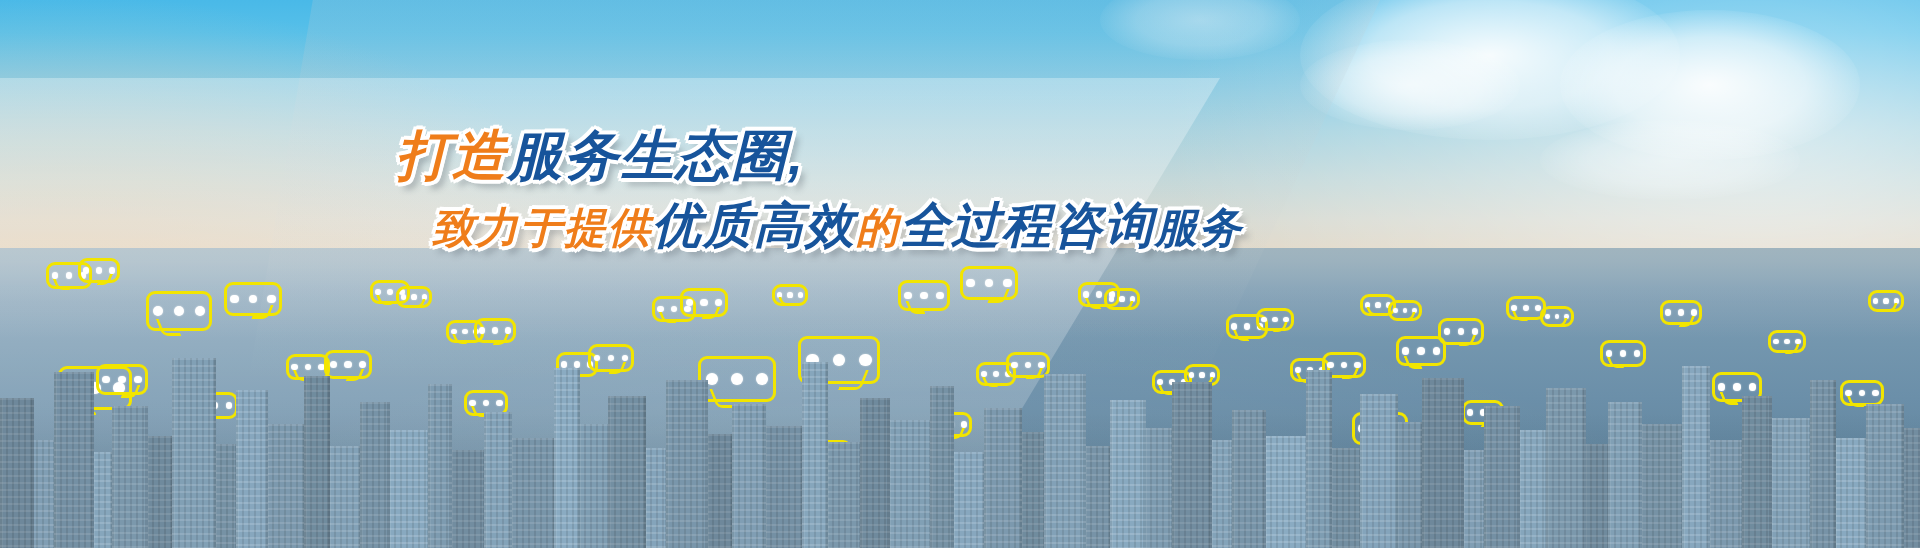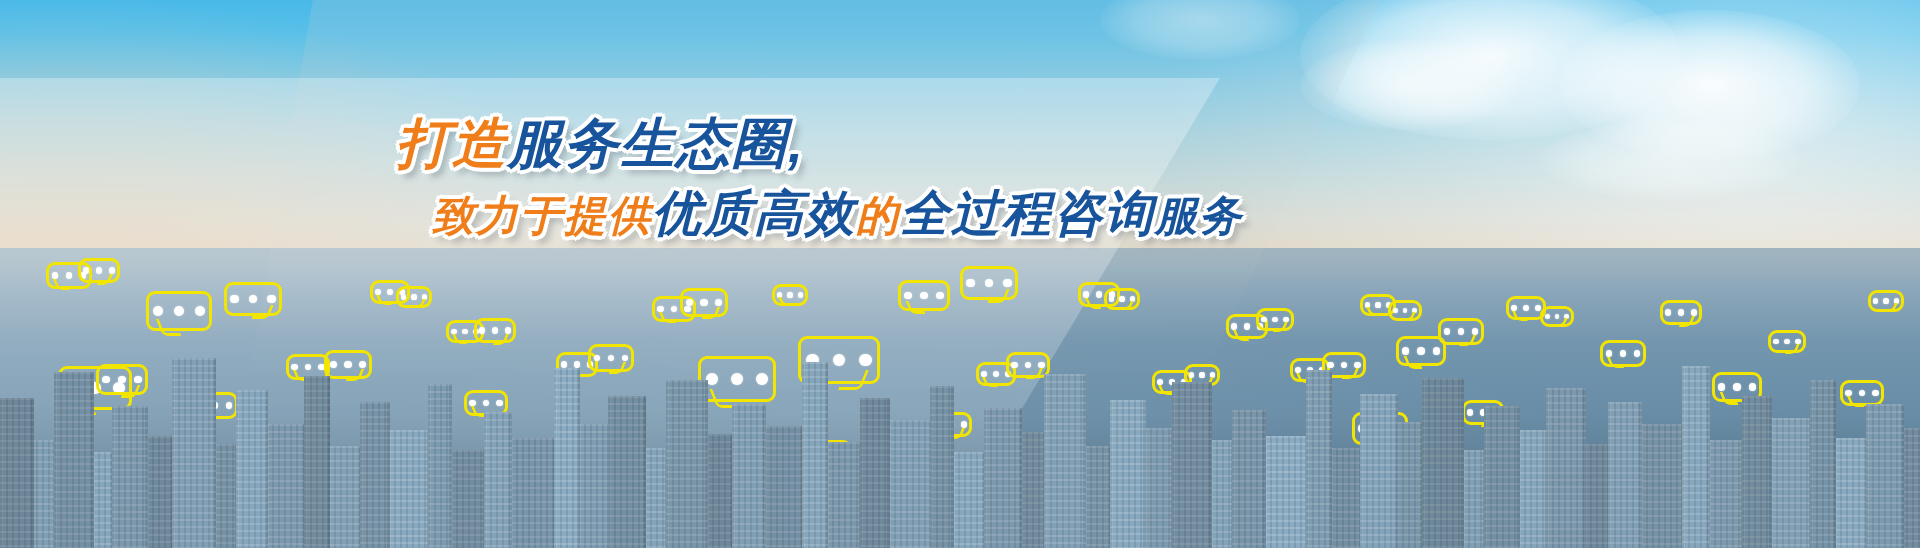--- a/index.html
+++ b/index.html
@@ -175,20 +175,21 @@
     font-style: italic;
     letter-spacing: 2px;
     line-height: 1.0;
     text-shadow:
       -3px -3px 0 #fff,  0px -3px 0 #fff,  3px -3px 0 #fff,
       -3px  0px 0 #fff,                    3px  0px 0 #fff,
       -3px  3px 0 #fff,  0px  3px 0 #fff,  3px  3px 0 #fff,
       -4px  0px 0 #fff,  4px  0px 0 #fff,
        0px -4px 0 #fff,  0px  4px 0 #fff,
        6px  7px 6px rgba(60,70,80,0.35);
+    margin-top: 12px;
   }
   .hl-line-1 {
     font-size: 54px;
     margin-left: 8px;
   }
   .hl-line-2 {
     font-size: 49px;
     margin-top: 19px;
     margin-left: 44px;
   }

